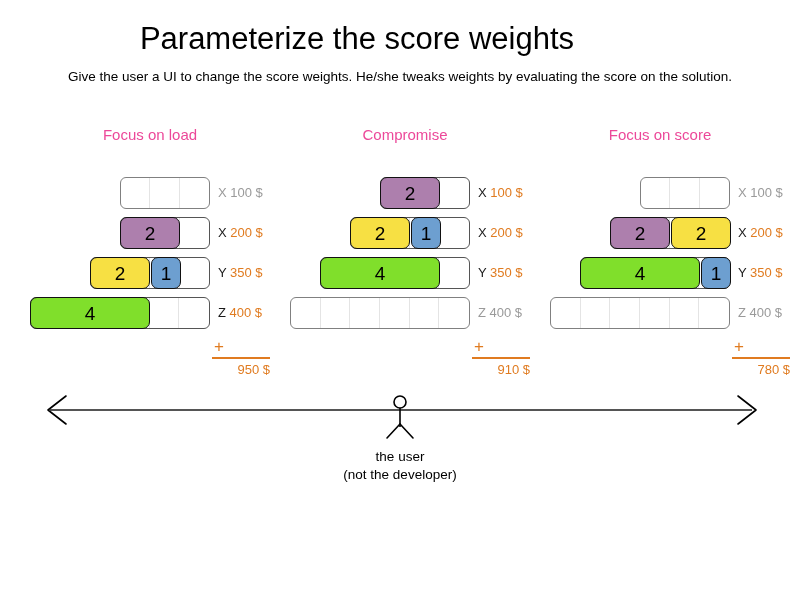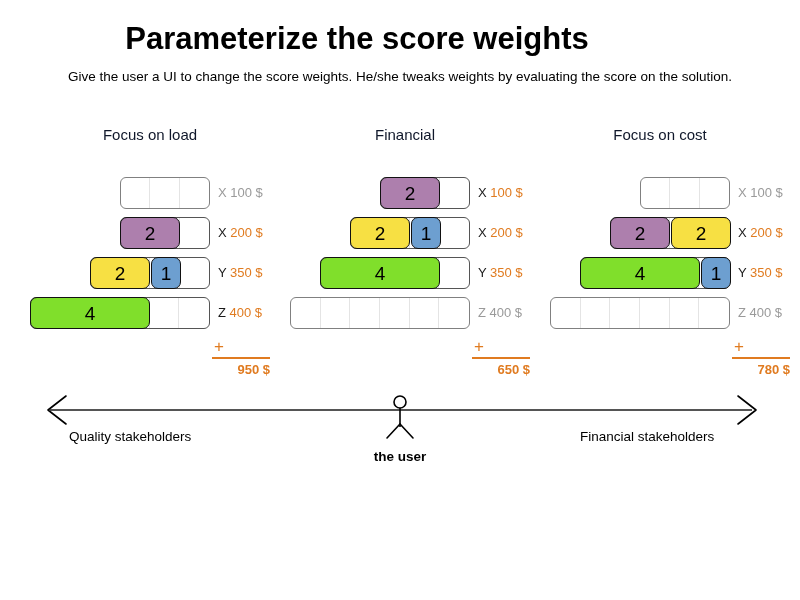--- a/index.html
+++ b/index.html
@@ -18,21 +18,21 @@
   }
 
   
   #page-title {
     position: absolute;
     top: 20px;
     left: 0;
     width: 714px;
     text-align: center;
     font-size: 31px;
-    font-weight: bold;
+    font-weight: normal;
     line-height: 38px;
     letter-spacing: 0px;
     color: #000000;
   }
   #page-subtitle {
     position: absolute;
     top: 68px;
     left: 0;
     width: 800px;
     text-align: center;
@@ -46,21 +46,21 @@
     position: absolute;
     top: 125px;
   }
   .column-title {
     position: absolute;
     top: 0;
     width: 100%;
     text-align: center;
     font-size: 15px;
     line-height: 20px;
-    color: #0f172a;
+    color: #ec4899;
     white-space: nowrap;
   }
 
   .rows {
     position: absolute;
     top: 48px;
     left: 0;
     width: 100%;
   }
 
@@ -150,21 +150,20 @@
   .sum .rule {
     display: block;
     height: 1.5px;
     background: #e07b20;
     margin: 2px 0 3px 0;
   }
   .sum .total {
     display: block;
     text-align: right;
     white-space: nowrap;
-    font-weight: bold;
   }
 
   
   #axis-layer {
     position: absolute;
     left: 0;
     top: 390px;
     width: 800px;
     height: 110px;
   }
@@ -181,21 +180,21 @@
     white-space: nowrap;
   }
   #label-left   { left: 69px;  top: 38px; }
   #label-right  { left: 580px; top: 38px; }
   #label-user {
     left: 300px;
     top: 58px;
     width: 200px;
     text-align: center;
   }
-  #label-user span { display: block; font-weight: bold; }
+  #label-user span { display: block; }
 </style>
 </head>
 <body>
 
 <div id="page-title">Parameterize the score weights</div>
 
 <div id="page-subtitle">Give the user a UI to change the score weights. He/she tweaks weights by evaluating the score on the solution.</div>
 
 <div id="columns-root">
     <div class="column" style="left: 20px; width: 260px;">
@@ -248,21 +247,21 @@
           <div class="row-label" style="left: 198px;"><span class="key">Z</span><span class="amount"> 400 $</span></div>
         </div>
       </div>
       <div class="sum" style="top: 214px; left: 192px; width: 58px;">
         <span class="plus">+</span>
         <span class="rule"></span>
         <span class="total">950 $</span>
       </div>
     </div>
     <div class="column" style="left: 280px; width: 250px;">
-      <div class="column-title">Financial</div>
+      <div class="column-title">Compromise</div>
       <div class="rows">
         <div class="row">
           <div class="track active" style="left: 100px; width: 90px;">
             <div class="cell"></div>
             <div class="cell"></div>
             <div class="cell"></div>
           </div>
           <div class="segs" style="left: 100px;">
             <div class="seg purple" style="width: 60px;">2</div>
           </div>
@@ -302,25 +301,25 @@
             <div class="cell"></div>
             <div class="cell"></div>
             <div class="cell"></div>
           </div>
           <div class="row-label inactive" style="left: 198px;"><span class="key">Z</span><span class="amount"> 400 $</span></div>
         </div>
       </div>
       <div class="sum" style="top: 214px; left: 192px; width: 58px;">
         <span class="plus">+</span>
         <span class="rule"></span>
-        <span class="total">650 $</span>
+        <span class="total">910 $</span>
       </div>
     </div>
     <div class="column" style="left: 530px; width: 260px;">
-      <div class="column-title">Focus on cost</div>
+      <div class="column-title">Focus on score</div>
       <div class="rows">
         <div class="row">
           <div class="track" style="left: 110px; width: 90px;">
             <div class="cell"></div>
             <div class="cell"></div>
             <div class="cell"></div>
           </div>
           <div class="row-label inactive" style="left: 208px;"><span class="key">X</span><span class="amount"> 100 $</span></div>
         </div>
         <div class="row">
@@ -380,20 +379,19 @@
     <polyline points="738,6 756,20 738,34" fill="none" stroke="#000000" stroke-width="1.6" stroke-linecap="round" stroke-linejoin="round"></polyline>
 
     <g>
       <circle cx="400" cy="12" r="6" fill="#ffffff" stroke="#000000" stroke-width="1.6"></circle>
       <line x1="400" y1="18" x2="400" y2="37" stroke="#000000" stroke-width="1.6"></line>
       <line x1="400" y1="34" x2="387" y2="48" stroke="#000000" stroke-width="1.6" stroke-linecap="round"></line>
       <line x1="400" y1="34" x2="413" y2="48" stroke="#000000" stroke-width="1.6" stroke-linecap="round"></line>
     </g>
   </svg>
 
-  <div class="axis-label" id="label-left">Quality stakeholders</div>
-
-  <div class="axis-label" id="label-right">Financial stakeholders</div>
+
 
   <div class="axis-label" id="label-user">
     <span>the user</span>
+    <span>(not the developer)</span>
   </div>
 </div>
 
 </body></html>

